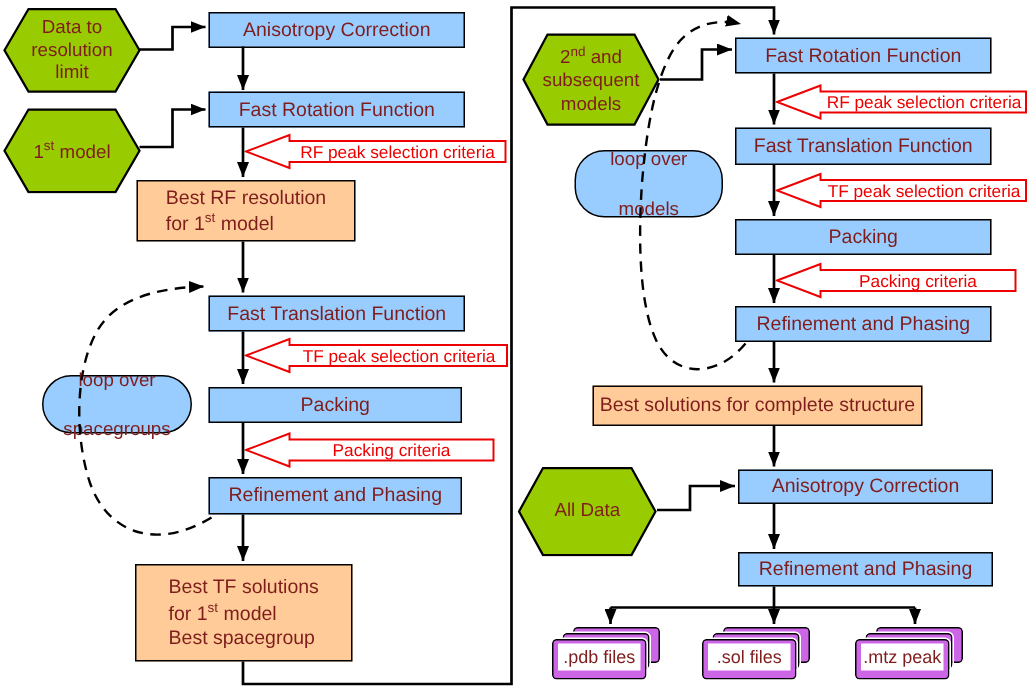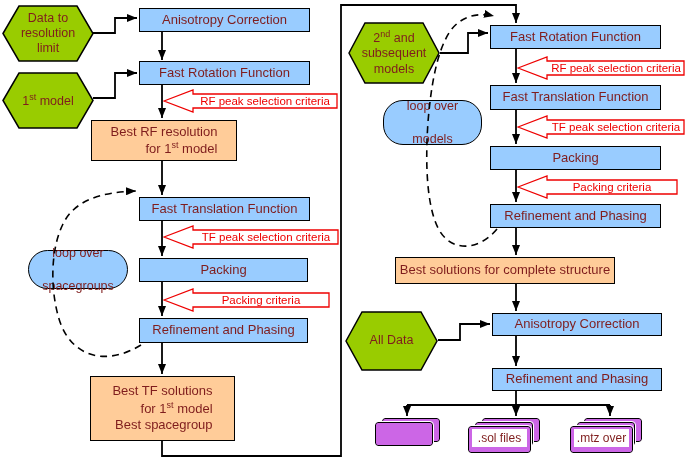--- a/index.html
+++ b/index.html
@@ -1,19 +1,19 @@
 <!DOCTYPE html>
 <html><head>
 <meta charset="utf-8">
 <style>
   html,body{margin:0;padding:0;background:#fff;}
   .stage{position:relative;width:690px;height:465px;background:#ffffff;
          font-family:"Liberation Sans",sans-serif;overflow:hidden;color:#7f1d1d;}
   .box{position:absolute;border:1.5px solid #000;box-sizing:border-box;
-       display:flex;align-items:center;justify-content:center;text-align:right;
+       display:flex;align-items:center;justify-content:center;text-align:left;
        font-size:13px;line-height:1.25;z-index:2;}
   .blue{background:#99CCFF;}
   .orange{background:#FFCC99;}
   .ellipse{position:absolute;background:#99CCFF;border:1.5px solid #000;border-radius:20px;
        box-sizing:border-box;display:flex;flex-direction:column;align-items:center;
        justify-content:center;font-size:12.5px;line-height:1.2;text-align:center;z-index:2;gap:18px;}
   .hex{position:absolute;z-index:2;}
   .hex svg{position:absolute;left:0;top:0;}
   .hex-label{position:absolute;inset:0;display:flex;flex-direction:column;align-items:center;
        justify-content:center;font-size:12.5px;line-height:1.22;text-align:center;}
@@ -174,33 +174,36 @@
     <span>Anisotropy Correction</span>
   </div>
 
   <div class="box blue" style="left:492px;top:368px;width:170px;height:23px">
     <span>Refinement and Phasing</span>
   </div>
 
   <div class="file-stack" style="left:368px;top:418px">
     <div class="card back"></div>
     <div class="card mid"></div>
+    <div class="card front">
+      <div class="card-label">.pdb files</div>
+    </div>
   </div>
   <div class="file-stack" style="left:468px;top:418px">
     <div class="card back"></div>
     <div class="card mid"></div>
     <div class="card front">
       <div class="card-label">.sol files</div>
     </div>
   </div>
   <div class="file-stack" style="left:570px;top:418px">
     <div class="card back"></div>
     <div class="card mid"></div>
     <div class="card front">
-      <div class="card-label">.mtz over</div>
+      <div class="card-label">.mtz peak</div>
     </div>
   </div>
 
   <svg class="connectors" width="690" height="465">
     <defs>
       <marker id="ah" viewBox="0 0 10 8" refX="10" refY="4" markerWidth="10" markerHeight="8" orient="auto" markerUnits="userSpaceOnUse">
         <path d="M0,0 L10,4 L0,8 Z" fill="#000"></path>
       </marker>
     </defs>
     <g stroke="#000" stroke-width="1.8" fill="none">

